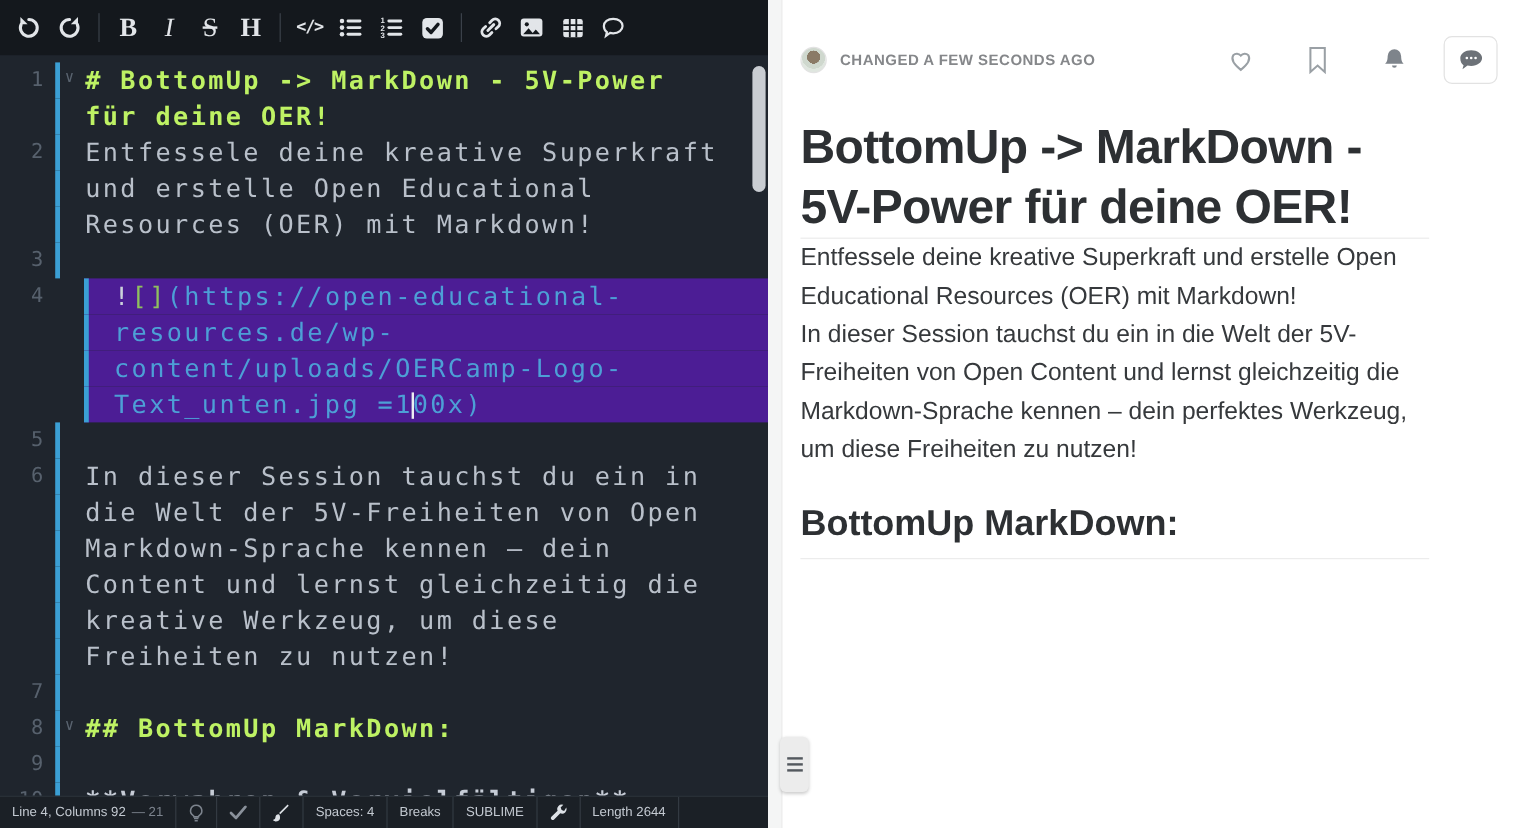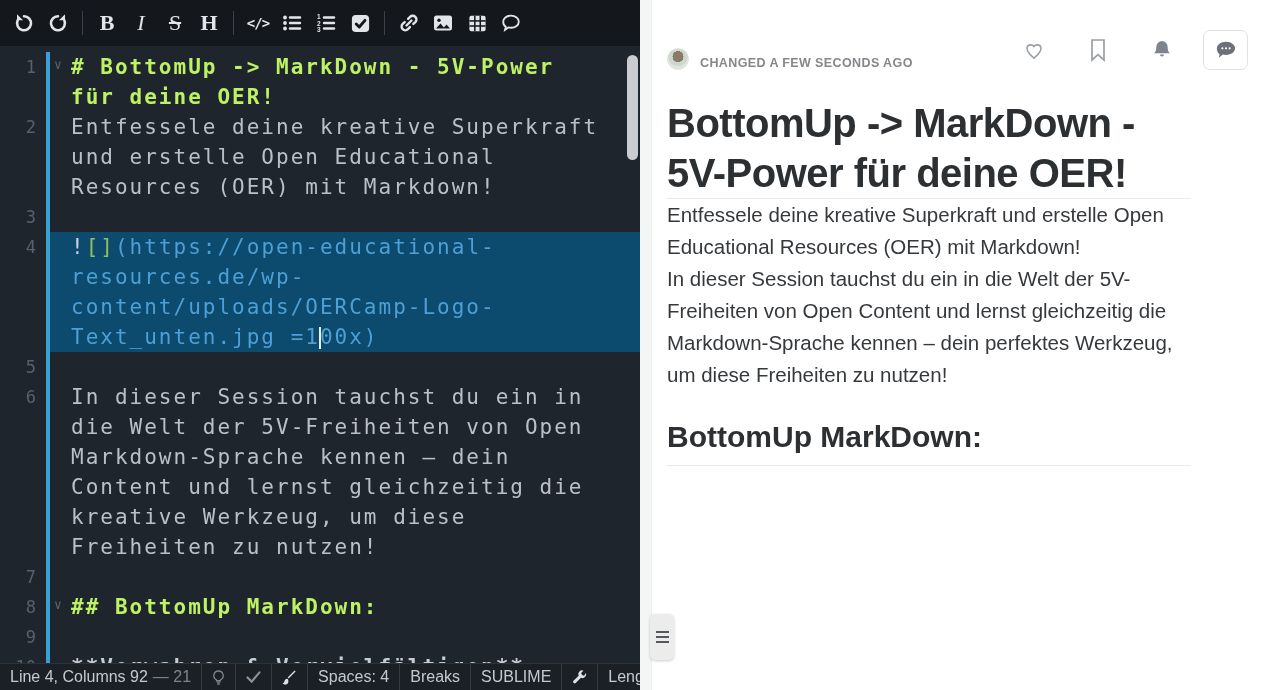--- a/index.html
+++ b/index.html
@@ -17,42 +17,42 @@
   .tb-italic { font-style:italic; }
   .tb-strike { text-decoration:line-through; }
   .tb-code { font-family:"DejaVu Sans Mono", monospace; font-size:14px; font-weight:bold; letter-spacing:-1px; }
   .tb-btn svg { display:block; }
 
   
   .editor { position:relative; flex:1; overflow:hidden; padding-top:6px; }
   .ed-row { display:flex; height:30px; line-height:30px; font-family:"DejaVu Sans Mono", monospace; font-size:21px; letter-spacing:2px; white-space:pre; }
   .gutter { flex:0 0 46px; width:46px; text-align:right; padding-right:10px; color:#57616d; font-size:17px; letter-spacing:0; font-family:"DejaVu Sans Mono", monospace; }
   .code { flex:1; border-left:4px solid #3b9fd4; padding-left:21px; position:relative; overflow:hidden; }
-  .ed-row.active .code { background:#0c4a6e; }
+  .ed-row.active .code { background:#4c1d95;margin-left:24px; }
   .fold { position:absolute; left:4px; top:-2px; color:#59636f; font-size:13px; letter-spacing:0; }
   .tk-head { color:#bef264; font-weight:bold; }
   .tk-text { color:#b9c0ca; }
   .tk-link { color:#4d9fd6; }
   .tk-brk  { color:#8fc05e; }
   .tk-plain{ color:#ccd2db; }
   .tk-bold { color:#c6ccd6; font-weight:bold; }
   .tk-cursor { display:inline-block; width:2px; height:22px; background:#eceef1; vertical-align:middle; margin:0 -1px; }
   .ed-scrollbar { position:absolute; right:2px; top:9px; width:11px; height:105px; background:#c9cdd2; border-radius:6px; }
 
   
-  .statusbar { height:27px; flex:0 0 27px; background:#1b2026; border-top:1px solid #2c333b; display:flex; align-items:stretch; font-size:16px; color:#c3c9d1; overflow:hidden; }
+  .statusbar { height:27px; flex:0 0 27px; background:#1b2026; border-top:1px solid #2c333b; display:flex; align-items:stretch; font-size:11px; color:#c3c9d1; overflow:hidden; }
   .st { display:flex; align-items:center; gap:5px; padding:0 10px; border-right:1px solid #333a42; white-space:nowrap; }
   .st-dim { color:#7d848e; }
   .st svg { display:block; }
 
   
   .pane-right { width:640px; height:690px; background:#fff; position:relative; overflow:hidden; }
   .strip { position:absolute; left:0; top:0; width:12px; height:100%; background:#f4f5f5; border-right:1px solid #ededed; }
 
-  .pv-header { position:absolute; left:27px; right:32px; top:30px; height:40px; display:flex; align-items:flex-end; }
+  .pv-header { position:absolute; left:27px; right:32px; top:30px; height:40px; display:flex; align-items:center; }
   .avatar { width:22px; height:22px; border-radius:50%; flex:0 0 22px;
             background: radial-gradient(circle at 50% 38%, #8a7a66 0 34%, #cfd8ce 35% 60%, #dfe6df 61%);
             border:1px solid #e2e2e2; }
   .pv-meta { margin-left:11px; font-size:12.5px; font-weight:bold; color:#85878a; letter-spacing:.4px; }
   .pv-icons { margin-left:auto; display:flex; align-items:center; }
   .pv-ic { width:26px; height:26px; display:flex; align-items:center; justify-content:center; margin-left:38px; cursor:pointer; }
   .pv-comment-btn { margin-left:28px; width:45px; height:40px; border:1px solid #e2e2e2; border-radius:7px; background:#fff;
                     display:flex; align-items:center; justify-content:center; cursor:pointer; }
 
   .doc { position:absolute; left:27px; top:86px; width:524px; }

